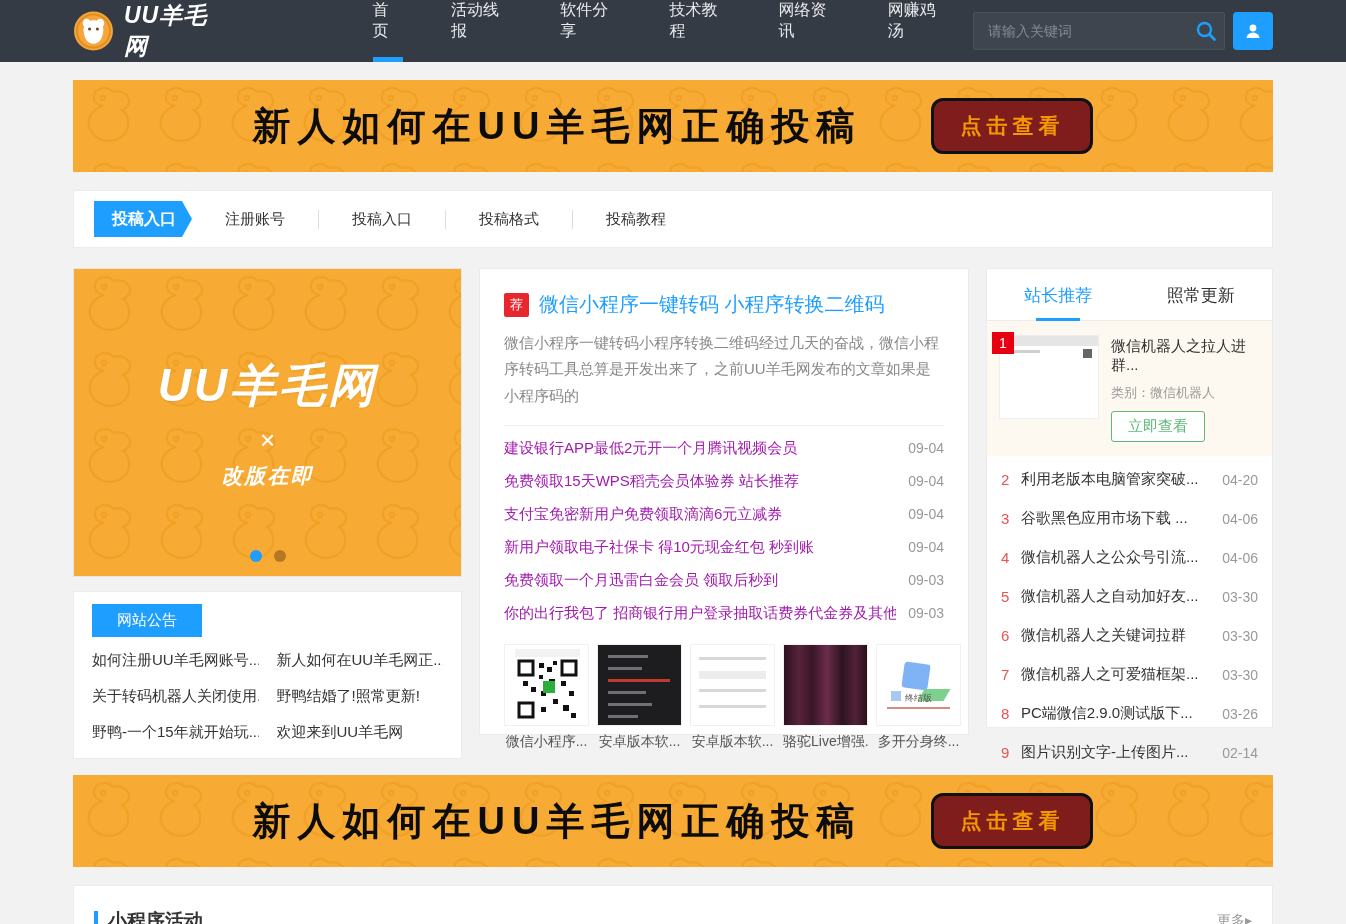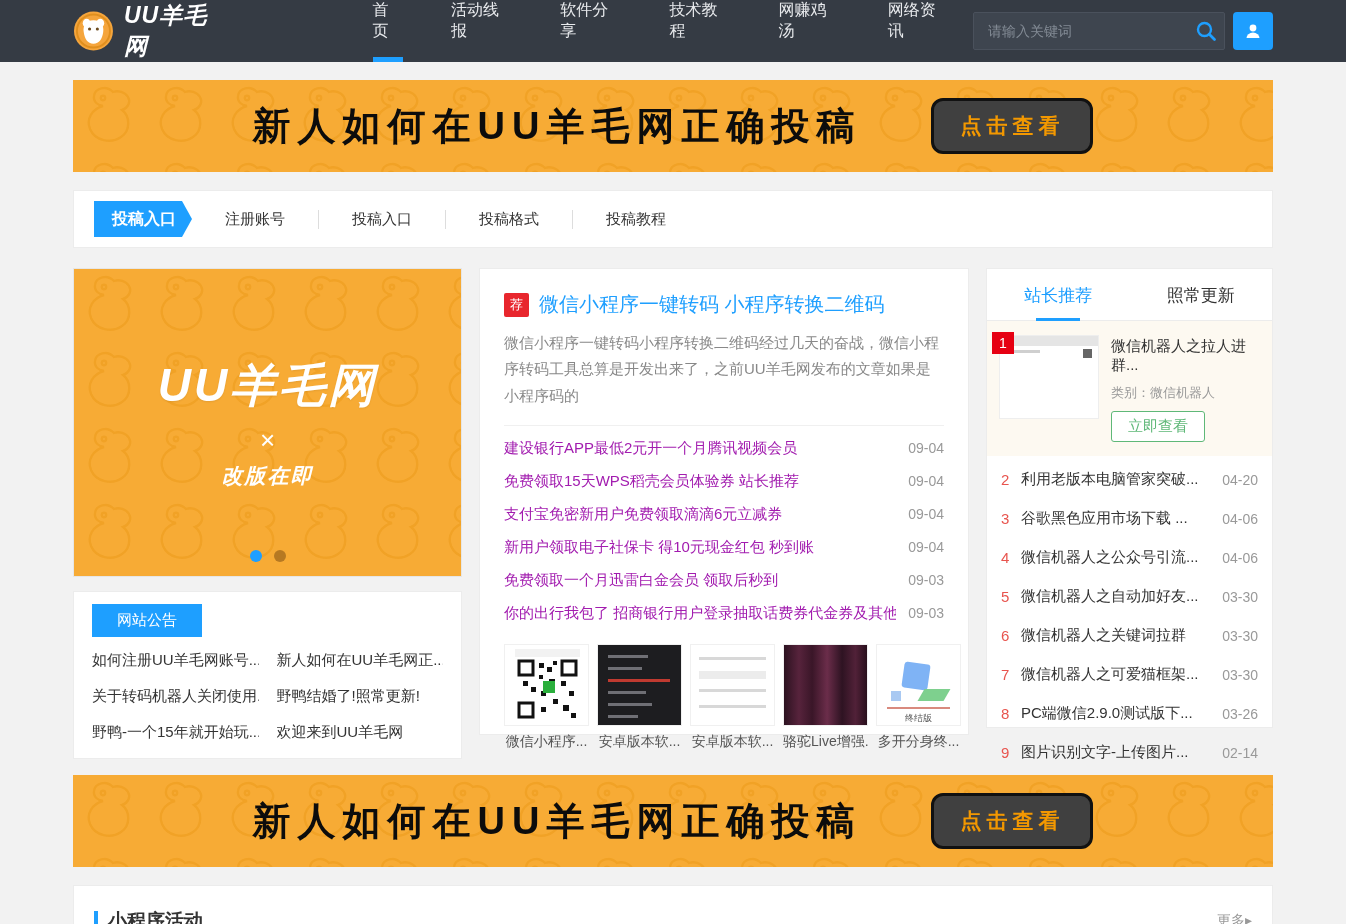--- a/index.html
+++ b/index.html
@@ -25,21 +25,21 @@
   .search-box input::placeholder { color:#838b95; }
   .search-btn { position:absolute; right:8px; top:8px; width:22px; height:22px; cursor:pointer; }
   .user-btn { width:40px; height:38px; margin-left:8px; background:#1E9FFF; border:none; border-radius:4px;
     display:flex; align-items:center; justify-content:center; cursor:pointer; }
 
   
   .banner { position:relative; width:1200px; height:92px; margin:18px auto 0; background:#f7ab35; overflow:hidden; }
   .banner svg.pat, .carousel svg.pat { position:absolute; inset:0; }
   .banner-inner { position:relative; height:100%; display:flex; align-items:center; justify-content:center; gap:70px; }
   .banner-title { font-size:38px; font-weight:900; color:#0c0c0c; letter-spacing:7px; }
-  .banner-btn { background:#404040; border:3px solid #111; border-radius:12px; padding:11px 26px;
+  .banner-btn { background:#7f1d1d; border:3px solid #111; border-radius:12px; padding:11px 26px;
     color:#f39800; font-size:21px; font-weight:900; letter-spacing:5px; cursor:pointer; }
 
   
   .submit-bar { width:1200px; margin:18px auto 0; background:#fff; border:1px solid #ececec;
     height:58px; display:flex; align-items:center; padding:0 0 0 20px;text-align:right; }
   .submit-badge { background:#1E9FFF; color:#fff; font-size:16px; font-weight:bold; height:36px;
     display:flex; align-items:center; padding:0 16px 0 18px; cursor:pointer;
     clip-path:polygon(0 0, calc(100% - 10px) 0, 100% 50%, calc(100% - 10px) 100%, 0 100%); }
   .submit-links { display:flex; align-items:center; }
   .submit-link { color:#333; font-size:15px; padding:0 33px; cursor:pointer; position:relative; }
@@ -86,21 +86,21 @@
   .thumb-img { width:85px; height:82px; border:1px solid #f0f0f0; background:#fff; position:relative; overflow:hidden; }
   .thumb-cap { margin-top:7px; color:#555; font-size:14px; text-align:center; white-space:nowrap; overflow:hidden; }
   .t-dark { background:#1d1d20; }
   .t-dark .ln { position:absolute; left:10px; height:3px; background:#6f6f75; }
   .t-dark .ln.red { background:#c03a30; }
   .t-menu .row { position:absolute; left:8px; right:8px; height:3px; background:#d8d8d8; }
   .t-curtain { background:linear-gradient(90deg,#2c1220 0%,#57233c 18%,#3a1628 34%,#6b2d4a 52%,#2e1322 70%,#512138 86%,#29101d 100%); }
   .t-cube .cube { position:absolute; left:26px; top:18px; width:26px; height:26px; background:#7fb3f5; transform:rotate(8deg); border-radius:3px; }
   .t-cube .grass { position:absolute; left:44px; top:44px; width:26px; height:12px; background:#7ed08e; transform:skewX(-30deg); }
   .t-cube .mini { position:absolute; left:14px; top:46px; width:10px; height:10px; background:#a9c9f2; }
-  .t-cube .lbl { position:absolute; bottom:0; width:100%; text-align:center; font-size:9px; color:#555; }
+  .t-cube .lbl { position:absolute; bottom:20px; width:100%; text-align:center; font-size:9px; color:#555; }
   .t-cube .redline { position:absolute; bottom:16px; left:10px; right:10px; height:2px; background:#d98a7e; }
 
   
   .side-card { height:460px; }
   .side-tabs { display:flex; border-bottom:1px solid #ececec; }
   .side-tab { position:relative; font-size:17px; color:#333; padding:15px 0 13px; width:50%;
     text-align:center; cursor:pointer; }
   .side-tab.active { color:#1E9FFF; }
   .side-tab.active::after { content:""; position:absolute; left:50%; transform:translateX(-50%);
     bottom:-1px; width:44px; height:3px; background:#1E9FFF; }
@@ -169,24 +169,24 @@
       <div class="nav-item">
         <span>活动线报</span>
       </div>
       <div class="nav-item">
         <span>软件分享</span>
       </div>
       <div class="nav-item">
         <span>技术教程</span>
       </div>
       <div class="nav-item">
+        <span>网络资讯</span>
+      </div>
+      <div class="nav-item">
         <span>网赚鸡汤</span>
-      </div>
-      <div class="nav-item">
-        <span>网络资讯</span>
       </div>
     </nav>
     <div class="search-group">
       <div class="search-box">
         <input type="text" placeholder="请输入关键词" style="">
         <span class="search-btn">
           <svg class="icon-svg" width="22" height="22" viewBox="0 0 22 22">
             <circle cx="9.5" cy="9.5" r="6.5" fill="none" stroke="#1E9FFF" stroke-width="2.4"></circle>
             <line x1="14.5" y1="14.5" x2="19.5" y2="19.5" stroke="#1E9FFF" stroke-width="2.8" stroke-linecap="round"></line>
           </svg>

